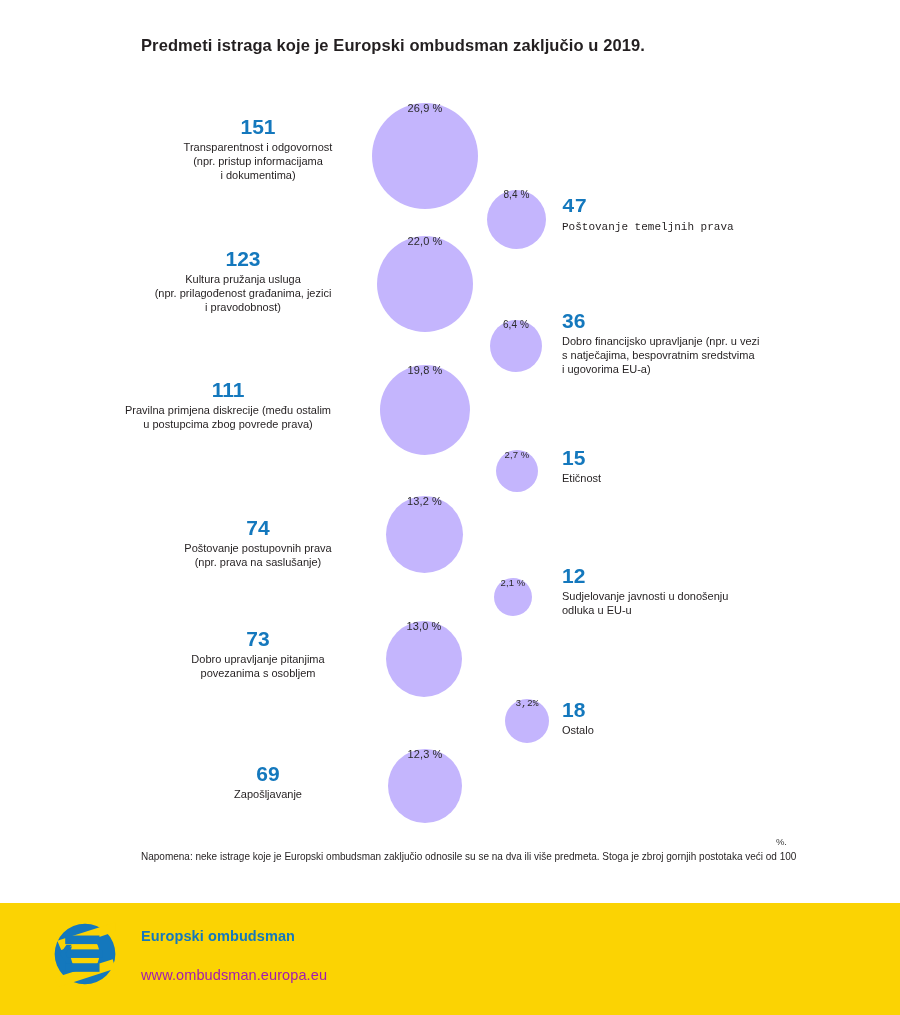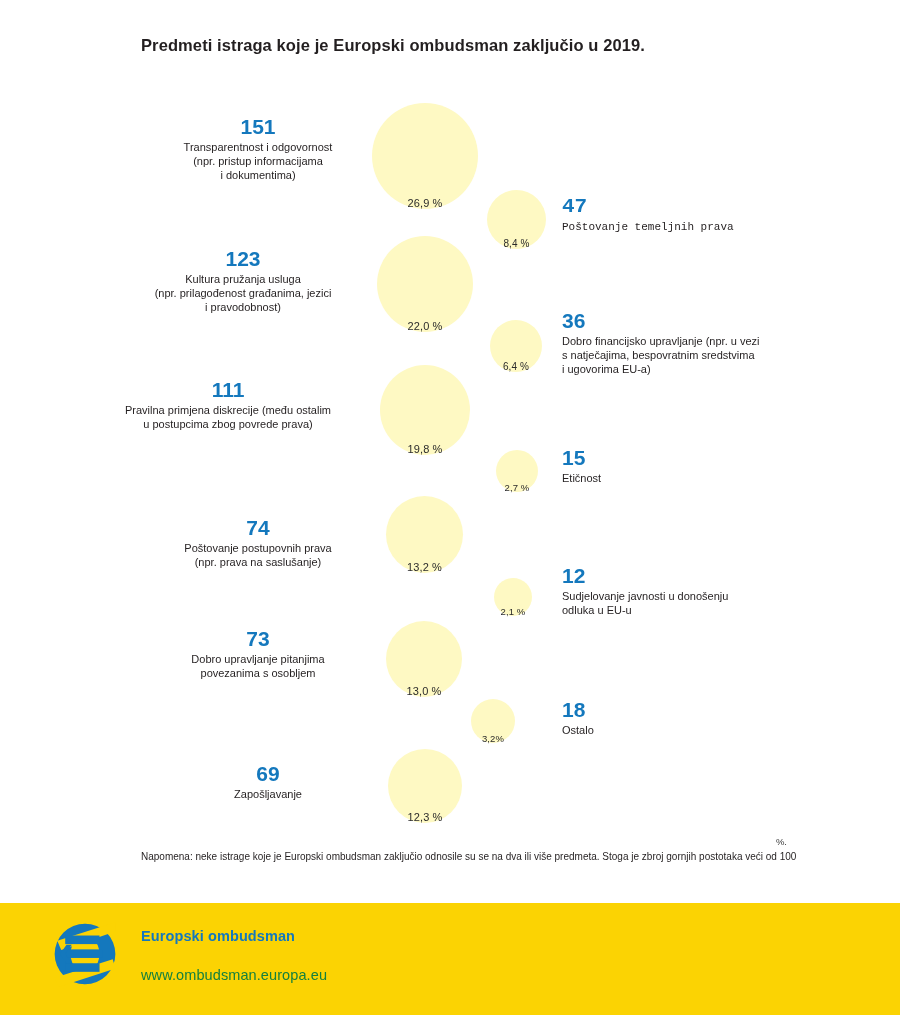--- a/index.html
+++ b/index.html
@@ -35,23 +35,23 @@
     left: 0;
     top: 0;
     width: 900px;
     height: 890px;
   }
 
   
   .bubble {
     position: absolute;
     border-radius: 50%;
-    background: #fef9c3;
+    background: #c4b5fd;
     display: flex;
-    align-items: flex-end;
+    align-items: flex-start;
     justify-content: center;
     box-sizing: border-box;
   }
   .bubble-pct {
     color: #2b2b2b;
     font-size: 11px;
     letter-spacing: 0.1px;
     white-space: nowrap;
     line-height: 1;
   }
@@ -129,21 +129,21 @@
     font-size: 14.5px;
     font-weight: bold;
     color: #1478bd;
     letter-spacing: 0.1px;
   }
   .footer-url {
     position: absolute;
     left: 141px;
     top: 967px;
     font-size: 14.5px;
-    color: #15803d;
+    color: #a21caf;
     letter-spacing: 0.1px;
   }
 </style>
 </head>
 <body>
 
 <div class="chart-title">Predmeti istraga koje je Europski ombudsman zaključio u 2019.</div>
 
 <div class="plot">
 
@@ -222,21 +222,21 @@
 
   <div class="bubble" style="left:386px; top:621px; width:76px; height:76px;">
     <span class="bubble-pct">13,0 %</span>
   </div>
   <div class="label left" style="left:160px; top:628px; width:196px;">
     <span class="value">73</span>
     <span class="desc">Dobro upravljanje pitanjima
 povezanima s osobljem</span>
   </div>
 
-  <div class="bubble tiny" style="left:471px; top:699px; width:44px; height:44px;">
+  <div class="bubble tiny" style="left:505px; top:699px; width:44px; height:44px;font-family:Liberation Mono, monospace;">
     <span class="bubble-pct">3,2%</span>
   </div>
   <div class="label right" style="left:562px; top:699px; width:300px;">
     <span class="value">18</span>
     <span class="desc">Ostalo</span>
   </div>
 
   <div class="bubble" style="left:388px; top:749px; width:74px; height:74px;">
     <span class="bubble-pct">12,3 %</span>
   </div>

